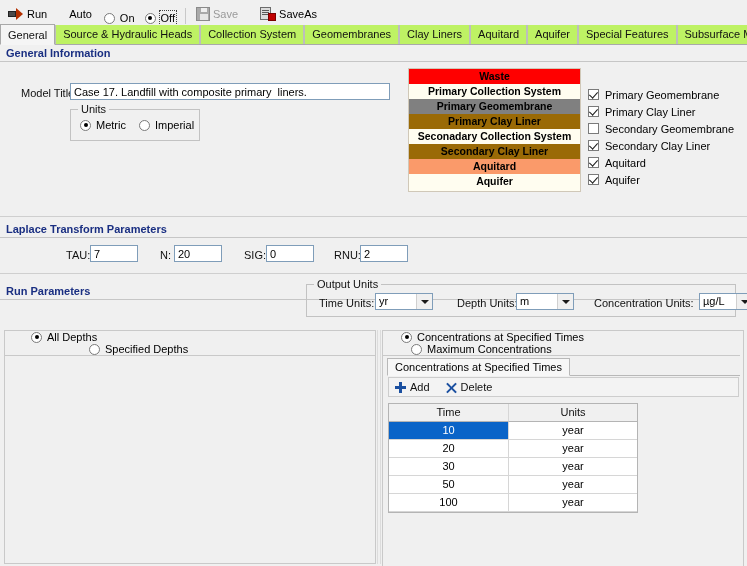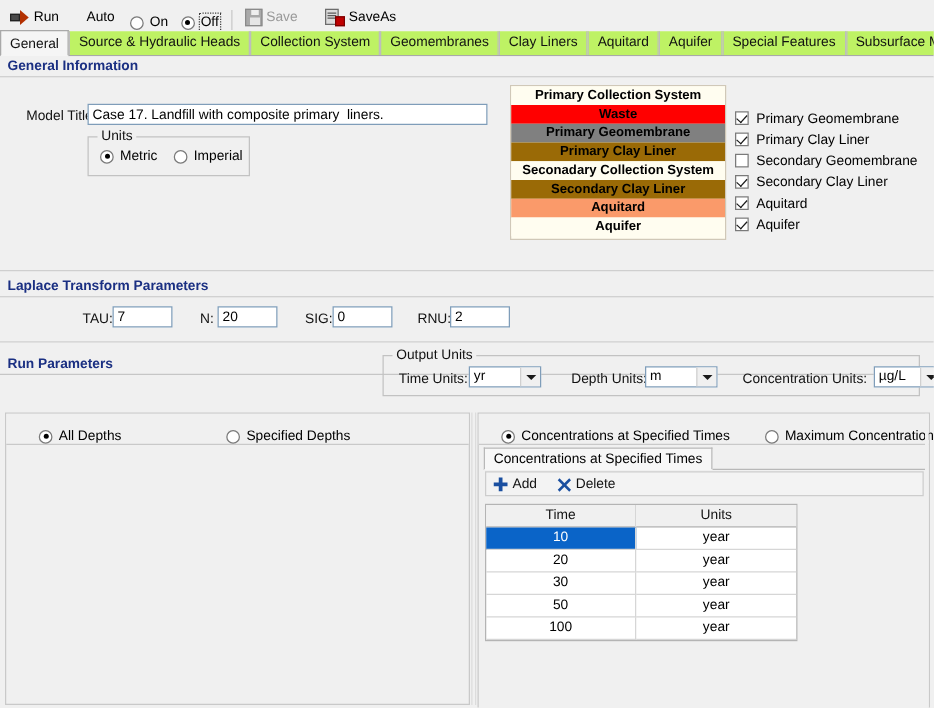--- a/index.html
+++ b/index.html
@@ -127,21 +127,21 @@
   }
 
   
   .pane{
     position:absolute;background:#f0f0f0;border:1px solid #c9c9c9;box-sizing:border-box;
   }
   #leftPane{left:4px;top:330px;width:372px;height:234px;}
   #rightPane{left:382px;top:330px;width:362px;height:254px;}
   .pane-top{
     position:absolute;left:0;top:0;right:0;height:24px;
-    display:flex;align-items:flex-end;border-bottom:1px solid #c9c9c9;background:#f0f0f0;
+    display:flex;align-items:flex-start;border-bottom:1px solid #c9c9c9;background:#f0f0f0;flex-direction:column;
   }
   .splitter{
     position:absolute;left:376px;top:330px;width:6px;height:234px;
     background:#f0f0f0;cursor:col-resize;
   }
   .splitter:before{content:"";position:absolute;left:1px;top:0;width:1px;height:100%;background:#dcdcdc;}
   .splitter:after{content:"";position:absolute;left:4px;top:0;width:1px;height:100%;background:#dcdcdc;}
 
   
   .inner-tabstrip{
@@ -269,22 +269,22 @@
         <span class="rlab">Metric</span>
       </div>
       <div class="radio" style="position:absolute;left:68px;top:9px;">
         <span class="dot"></span>
         <span class="rlab">Imperial</span>
       </div>
     </div>
   </div>
 
   <div class="layers" id="layerStack">
+      <div class="layer" style="background: rgb(255, 0, 0); color: rgb(0, 0, 0);">Waste</div>
       <div class="layer" style="background: rgb(255, 253, 240); color: rgb(0, 0, 0);">Primary Collection System</div>
-      <div class="layer" style="background: rgb(255, 0, 0); color: rgb(0, 0, 0);">Waste</div>
       <div class="layer" style="background: rgb(128, 128, 128); color: rgb(0, 0, 0);">Primary Geomembrane</div>
       <div class="layer" style="background: rgb(154, 106, 6); color: rgb(0, 0, 0);">Primary Clay Liner</div>
       <div class="layer" style="background: rgb(255, 253, 240); color: rgb(0, 0, 0);">Seconadary Collection System</div>
       <div class="layer" style="background: rgb(154, 106, 6); color: rgb(0, 0, 0);">Secondary Clay  Liner</div>
       <div class="layer" style="background: rgb(250, 154, 106); color: rgb(0, 0, 0);">Aquitard</div>
       <div class="layer" style="background: rgb(255, 253, 240); color: rgb(0, 0, 0);">Aquifer</div>
     </div>
 
   <div style="position:absolute;left:588px;top:86px;width:150px;" id="cbxList">
       <div class="cbx on" style="display: flex; height: 17px; align-items: center;">

